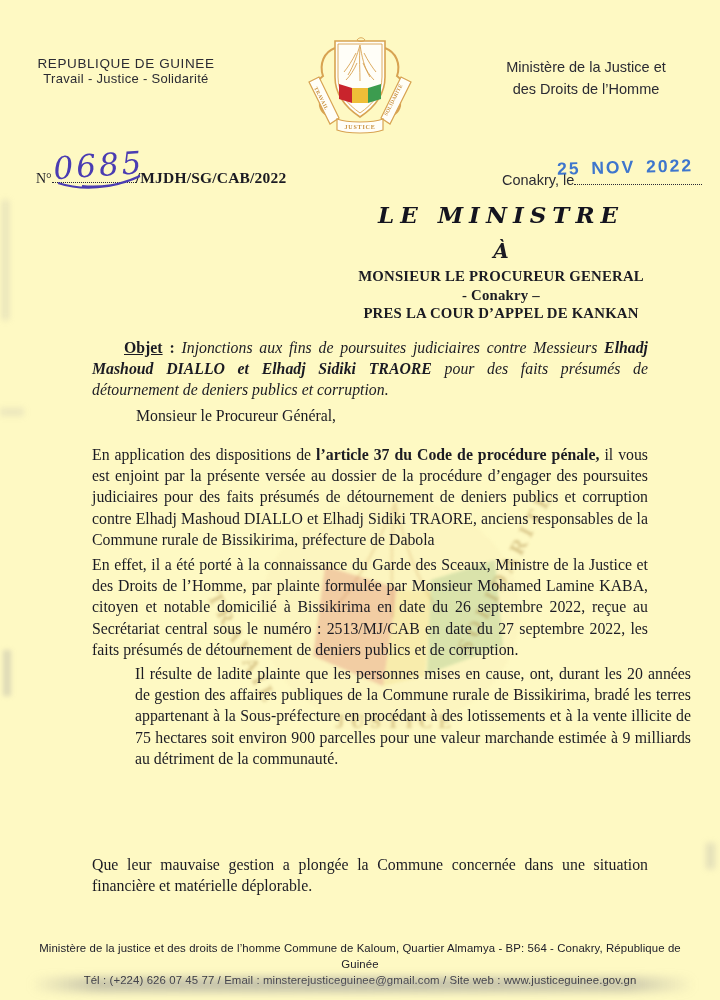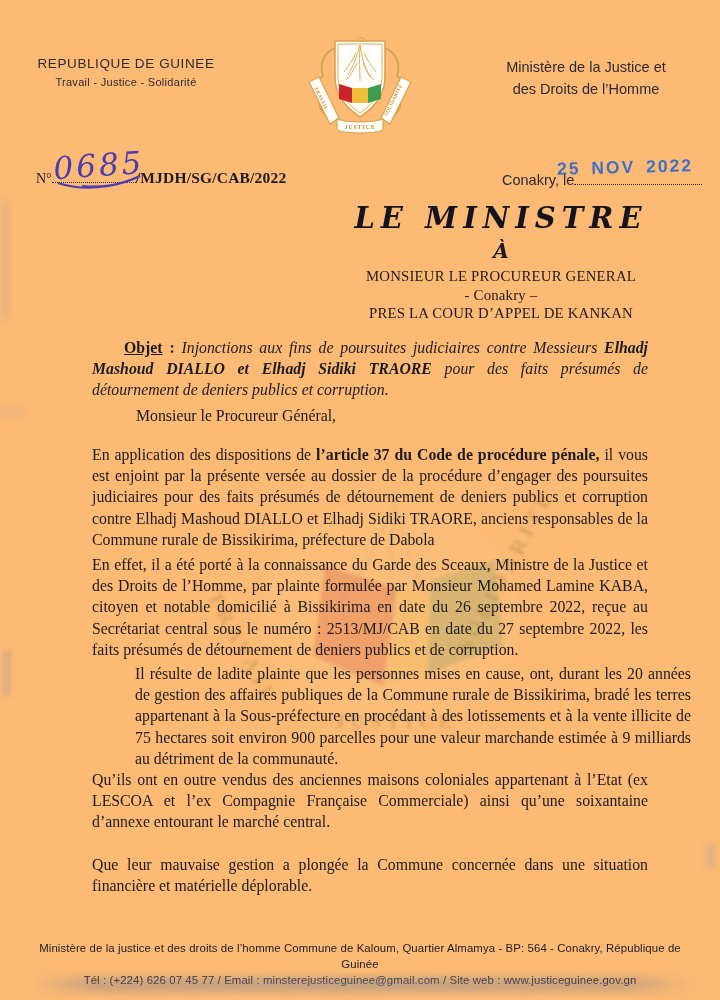--- a/index.html
+++ b/index.html
@@ -1,50 +1,50 @@
 <!DOCTYPE html>
 <html><head>
 <meta charset="utf-8">
 <style>
   html,body{margin:0;padding:0;background:#e8e8e8;}
   .page{
     position:relative; width:720px; height:1000px; margin:0 auto;
-    background:#fdba74; overflow:hidden;
+    background:#fef9c3; overflow:hidden;
     font-family:"Liberation Serif", serif; color:#1b1b23;
   }
   
   .hdr-left{position:absolute; left:26px; top:56px; width:200px; text-align:center;
     font-family:"Liberation Sans", sans-serif; color:#2b2b33;}
   .hdr-left .rep{font-size:13.5px; letter-spacing:0.6px;}
-  .hdr-left .motto{font-size:11px; letter-spacing:0.3px; margin-top:5px;}
+  .hdr-left .motto{font-size:13px; letter-spacing:0.3px; }
   .emblem{position:absolute; left:297px; top:32px;}
   .hdr-right{position:absolute; left:466px; top:57px; width:240px; text-align:center;
     font-family:"Liberation Sans", sans-serif; font-size:14.5px; line-height:1.5; color:#2b2b33;}
   
   .refline{position:absolute; left:36px; top:168px; white-space:nowrap;}
   .ref-prefix{font-size:14px;}
   .ref-dots{display:inline-block; width:84px; height:14px;
     border-bottom:1.6px dotted #2a2a34; vertical-align:baseline;}
   .ref-suffix{font-weight:bold; font-size:15.5px; letter-spacing:0.2px;}
   .handwritten{position:absolute; left:50px; top:143px; pointer-events:none;}
   .dateline{position:absolute; left:502px; top:171px; white-space:nowrap;
     font-family:"Liberation Sans", sans-serif; font-size:14.5px; color:#2b2b33;}
   .date-dots{display:inline-block; width:128px; height:13px;
     border-bottom:1.6px dotted #2a2a34;}
   .stamp{position:absolute; left:55px; top:-14px;
     font-family:"Liberation Sans", sans-serif; font-weight:bold; font-size:17.5px;
     letter-spacing:2px; word-spacing:4px; transform:rotate(-1.5deg); opacity:0.92;}
   
   .title{position:absolute; left:285px; top:201px; width:432px; text-align:center;
     font-family:"DejaVu Serif", serif; font-weight:bold; font-style:italic;
-    font-size:29px; letter-spacing:6px; color:#14141f; white-space:nowrap;}
+    font-size:23px; letter-spacing:6px; color:#14141f; white-space:nowrap;}
   .addr-a{position:absolute; left:285px; top:239px; width:432px; text-align:center;
     font-family:"DejaVu Serif", serif; font-style:italic; font-weight:bold; font-size:20px;}
   .addr{position:absolute; left:285px; top:267px; width:432px; text-align:center;
-    font-weight:normal; font-size:14.8px; line-height:18.6px; letter-spacing:0.2px;}
+    font-weight:bold; font-size:14.8px; line-height:18.6px; letter-spacing:0.2px;}
   
   .para{position:absolute; left:92px; width:556px; font-size:15.8px;
     line-height:21.2px; text-align:justify; text-align-last:left;}
   .subject{top:337px;}
   .salutation{position:absolute; left:92px; top:407px; font-size:15.8px;margin-left:44px;}
   .p1{top:444px;} .p2{top:554px;} .p3{top:663px;margin-left:43px;} .p4{top:769px;} .p5{top:848px;margin-top:6px;}
   .b{font-weight:bold;} .i{font-style:italic;} .u{text-decoration:underline;margin-left:32px;}
   
   .footer{position:absolute; left:28px; top:941px; width:664px; text-align:center;
     font-family:"Liberation Sans", sans-serif; font-size:11.4px; line-height:15.8px;
@@ -153,21 +153,20 @@
     <div>PRES LA COUR D’APPEL DE KANKAN</div>
   </div>
 
   <div class="para subject"><span class="b u">Objet</span><span class="b"> : </span><span class="i">Injonctions aux fins de poursuites judiciaires contre Messieurs </span><span class="b i">Elhadj Mashoud DIALLO et Elhadj Sidiki TRAORE</span><span class="i"> pour des faits présumés de détournement de deniers publics et corruption.</span></div>
 
   <div class="salutation">Monsieur le Procureur Général,</div>
 
   <div class="para p1"><span>En application des dispositions de </span><span class="b">l’article 37 du Code de procédure pénale,</span><span> il vous est enjoint par la présente versée au dossier de la procédure d’engager des poursuites judiciaires pour des faits présumés de détournement de deniers publics et corruption contre Elhadj Mashoud DIALLO et Elhadj Sidiki TRAORE, anciens responsables de la Commune rurale de Bissikirima, préfecture de Dabola</span></div>
   <div class="para p2"><span>En effet, il a été porté à la connaissance du Garde des Sceaux, Ministre de la Justice et des Droits de l’Homme, par plainte formulée par Monsieur Mohamed Lamine KABA, citoyen et notable domicilié à Bissikirima en date du 26 septembre 2022, reçue au Secrétariat central sous le numéro : 2513/MJ/CAB en date du 27 septembre 2022, les faits présumés de détournement de deniers publics et de corruption.</span></div>
   <div class="para p3"><span>Il résulte de ladite plainte que les personnes mises en cause, ont, durant les 20 années de gestion des affaires publiques de la Commune rurale de Bissikirima, bradé les terres appartenant à la Sous-préfecture en procédant à des lotissements et à la vente illicite de 75 hectares soit environ 900 parcelles pour une valeur marchande estimée à 9 milliards au détriment de la communauté.</span></div>
-  <div class="para p4"><span>Qu’ils ont en outre vendus des anciennes maisons coloniales appartenant à l’Etat (ex LESCOA et l’ex Compagnie Française Commerciale) ainsi qu’une soixantaine d’annexe entourant le marché central.</span></div>
   <div class="para p5"><span>Que leur mauvaise gestion a plongée la Commune concernée dans une situation financière et matérielle déplorable.</span></div>
 
   <div class="footer">
     <div>Ministère de la justice et des droits de l’homme Commune de Kaloum, Quartier Almamya - BP: 564 - Conakry, République de Guinée</div>
     <div>Tél : (+224) 626 07 45 77 / Email : minsterejusticeguinee@gmail.com / Site web : www.justiceguinee.gov.gn</div>
   </div>
 
   <div class="scan-band-bottom"></div>
   <div class="scan-left-1"></div>
   <div class="scan-left-2"></div>

